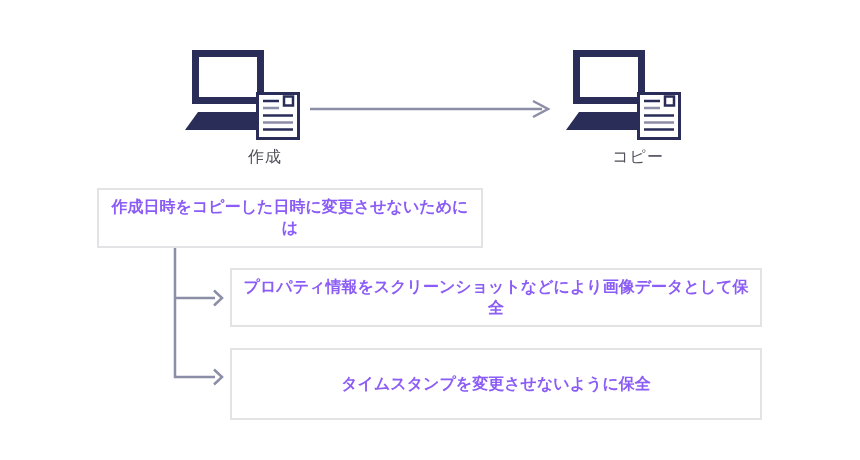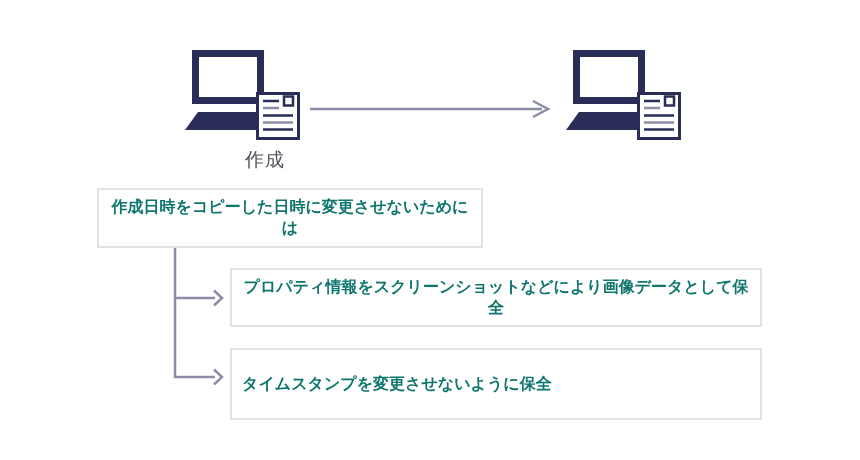--- a/index.html
+++ b/index.html
@@ -16,41 +16,42 @@
 
   .device-icon { position: absolute; width: 116px; height: 92px; }
   .device-icon-source { left: 184px; top: 48px; }
   .device-icon-target { left: 565px; top: 48px; }
 
   .device-label {
     position: absolute;
     top: 147px;
     width: 100px;
     text-align: center;
-    font-size: 19px;
+    font-size: 16px;
     color: #4f5059;
     letter-spacing: 1px;
   }
   .device-label-source { left: 215px; }
   .device-label-target { left: 588px; }
 
   .main-arrow { position: absolute; left: 305px; top: 97px; width: 250px; height: 24px; }
 
   .connector { position: absolute; left: 160px; top: 246px; width: 70px; height: 145px; }
 
   .flow-box {
     position: absolute;
     background: #ffffff;
     border: 2px solid #e3e3e6;
     display: flex;
     align-items: center;
+    justify-content: center;
     text-align: center;
     font-weight: bold;
     font-size: 16px;
-    color: #0f766e;
+    color: #8b5cf6;
     line-height: 1.3;
     padding: 4px 10px;
   }
   .question-box { left: 97px;  top: 188px; width: 386px; height: 60px; }
   .answer-box-1 { left: 230px; top: 268px; width: 532px; height: 59px; }
   .answer-box-2 { left: 230px; top: 348px; width: 532px; height: 72px; }
 </style>
 </head>
 <body>
 
@@ -78,20 +79,21 @@
   <div class="device-label device-label-source">作成</div>
 
   <svg class="main-arrow" viewBox="0 0 250 24">
     <line x1="5" y1="12" x2="237" y2="12" stroke="#8b8ea6" stroke-width="2.5"></line>
     <polyline points="228,4 243,12 228,20" fill="none" stroke="#8b8ea6" stroke-width="2.5"></polyline>
   </svg>
 
   <svg class="device-icon device-icon-target" viewBox="0 0 116 92">
     <use href="#laptop-doc"></use>
   </svg>
+  <div class="device-label device-label-target">コピー</div>
 
   <div class="flow-box question-box">
     <span>作成日時をコピーした日時に変更させないためには</span>
   </div>
 
   <svg class="connector" viewBox="0 0 70 145">
     <polyline points="15,2 15,131 55,131" fill="none" stroke="#8b8ea6" stroke-width="2.5"></polyline>
     <line x1="15" y1="52" x2="55" y2="52" stroke="#8b8ea6" stroke-width="2.5"></line>
     <polyline points="54,44.5 62,52 54,59.5" fill="none" stroke="#8b8ea6" stroke-width="2.5"></polyline>
     <polyline points="54,123.5 62,131 54,138.5" fill="none" stroke="#8b8ea6" stroke-width="2.5"></polyline>

